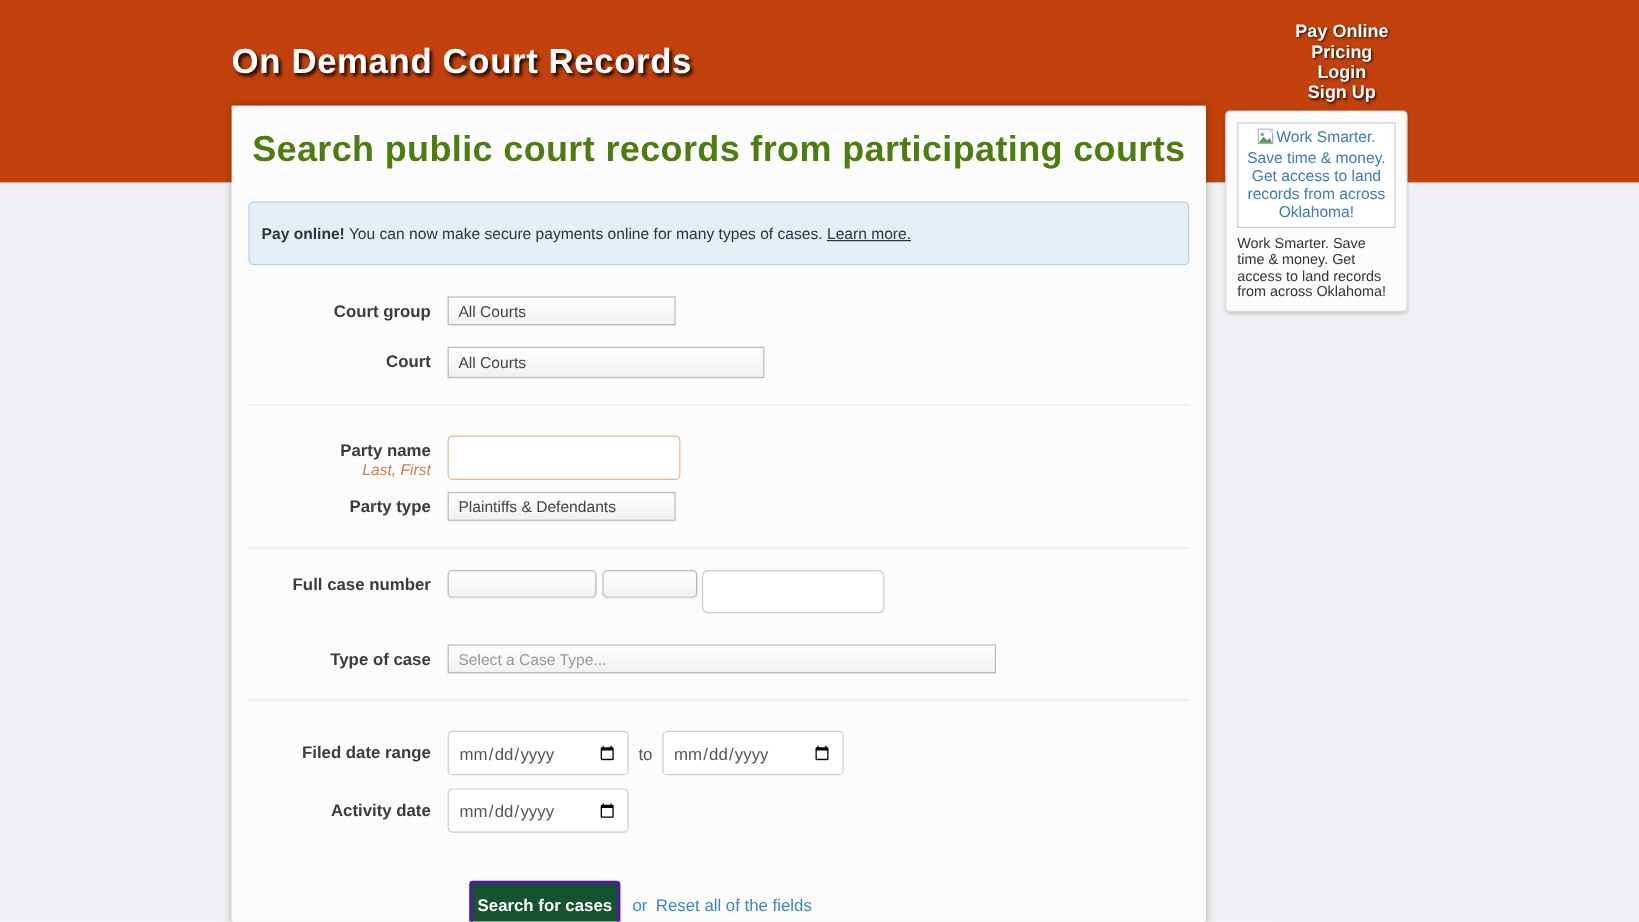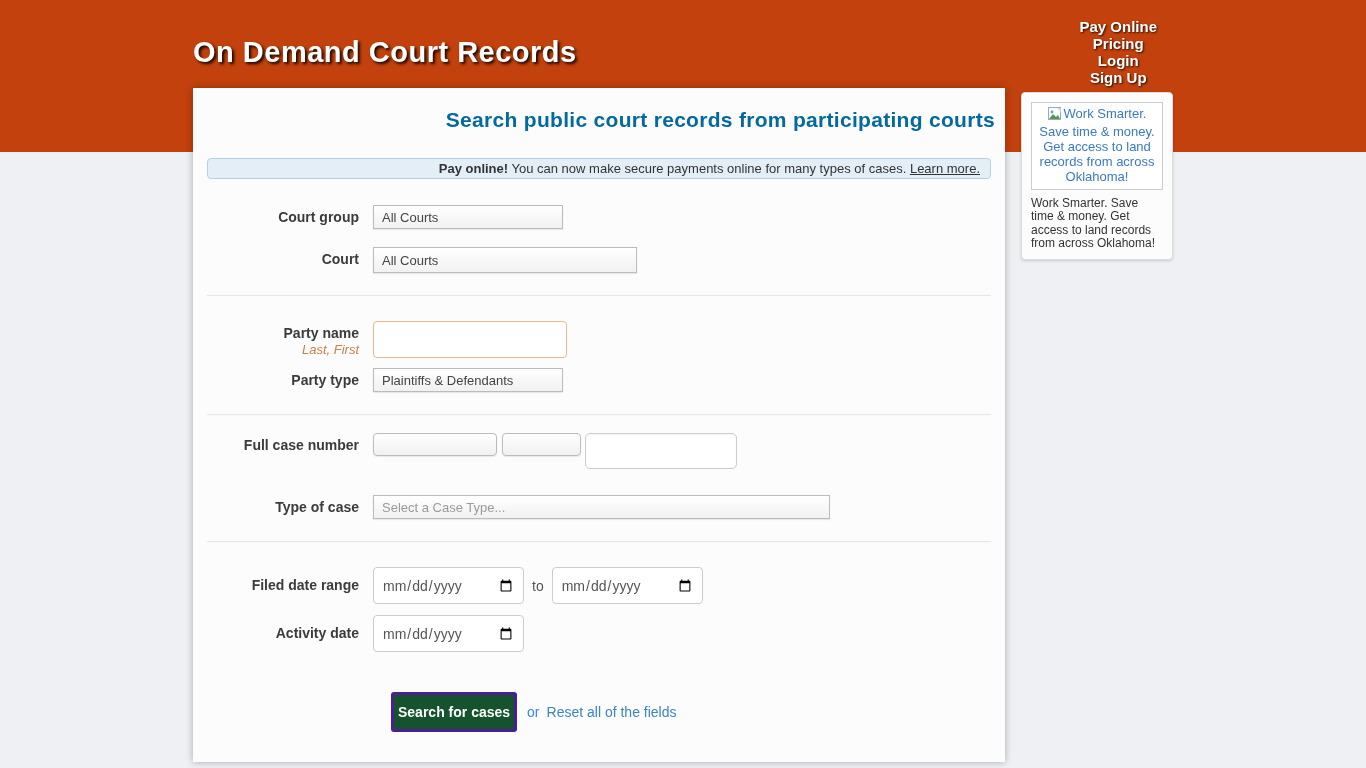--- a/index.html
+++ b/index.html
@@ -32,29 +32,29 @@
   .content-wrap {
     width:980px; margin:-64px auto 0 auto;
     display:flex; align-items:flex-start;
   }
   .panel {
     width:812px; background:#fcfcfc;
     box-shadow:0 0 7px rgba(0,0,0,0.3);
     padding-bottom:30px;
   }
   .panel h1 {
-    font-size:21px; font-weight:bold; color:#0369a1;
-    text-align:right; padding:20px 10px 16px 10px;
+    font-size:30px; font-weight:bold; color:#4d7c0f;
+    text-align:center; padding:20px 10px 16px 10px;
     letter-spacing:0.3px;
     text-shadow:0 1px 0 #fff;
   }
   .banner {
     margin:10px 14px 0 14px;
     background:#e3eef7; border:1px solid #b5d0e5; border-radius:4px;
-    padding:2px 10px; text-align:right;
+    padding:18px 10px; text-align:left;
     font-size:13px; color:#333;
   }
   .banner b { font-weight:bold; }
   .banner a { color:#333; text-decoration:underline; }
   .form-row { display:flex; margin-top:18px; }
   .form-row.first { margin-top:26px; }
   .lbl {
     width:180px; text-align:right; padding-right:14px; padding-top:4px;
     font-weight:bold; font-size:14px; color:#3b3b3b; flex-shrink:0;
   }

